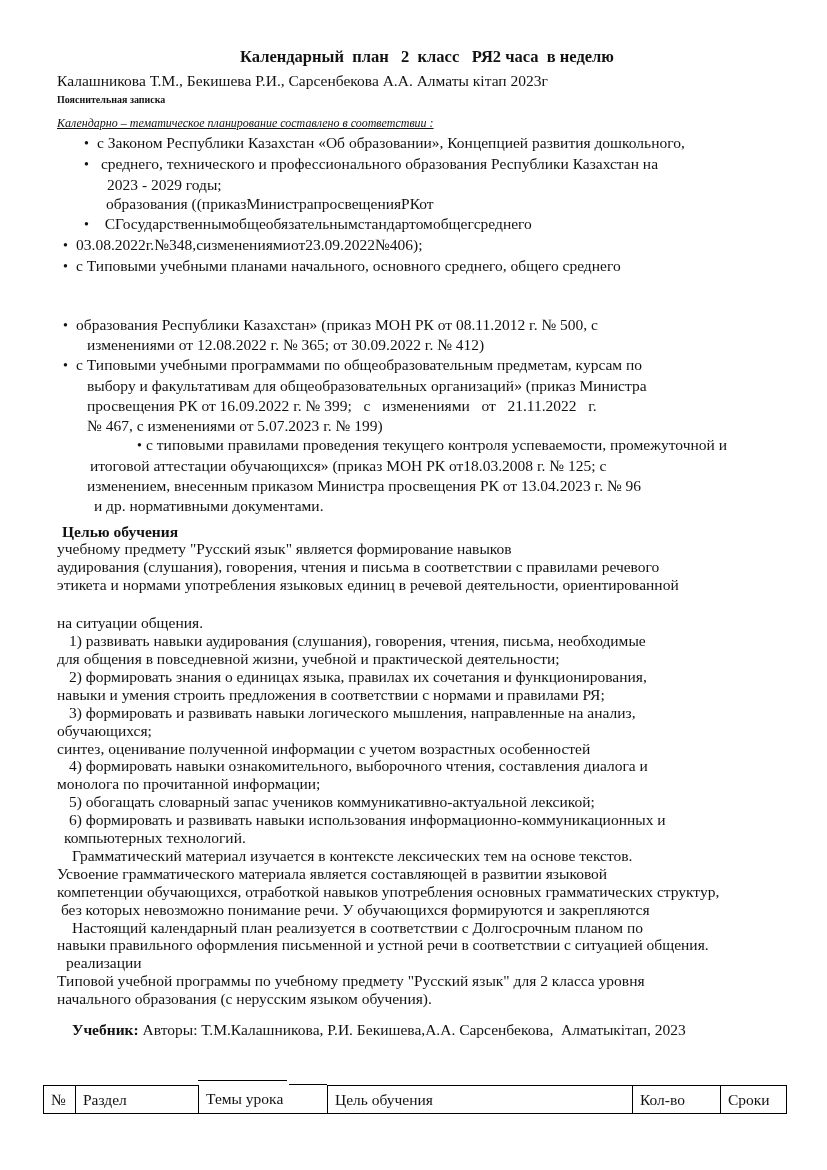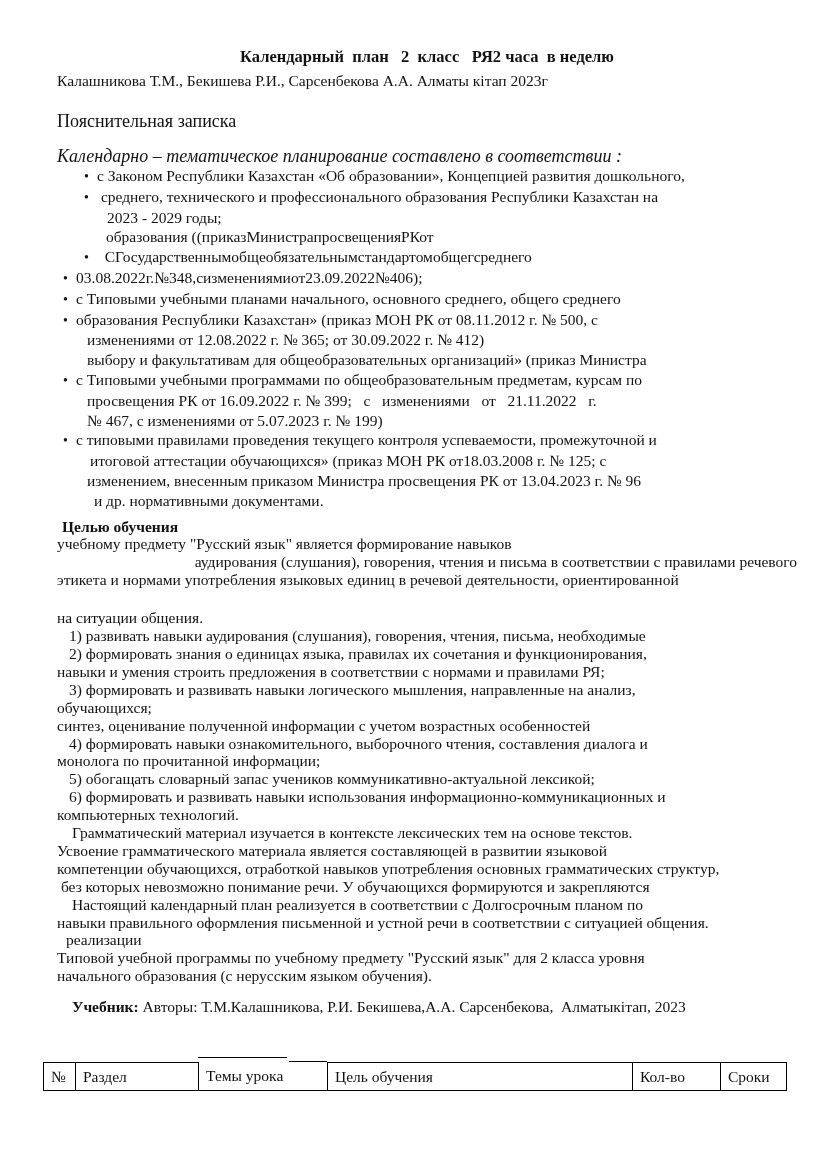--- a/index.html
+++ b/index.html
@@ -8,22 +8,22 @@
     font-family:"Liberation Serif","DejaVu Serif",serif;
     color:#121212;
   }
   .page{padding:46px 30px 0 57px;}
   .line{white-space:pre;font-size:15.5px;}
   .title{
     text-align:center;font-weight:bold;font-size:16.5px;line-height:22px;
     white-space:pre;
   }
   .authors{font-size:15.5px;line-height:20px;margin-top:3px;white-space:pre;}
-  .note-heading{font-weight:normal;font-size:18px;margin-top:21px;line-height:18px;}
-  .lead{font-style:italic;font-size:18px;margin-top:16px;line-height:20px;}
+  .note-heading{font-weight:bold;font-size:10px;line-height:18px;}
+  .lead{font-style:italic;font-size:12px;margin-top:4px;line-height:20px;text-decoration:underline;}
   .bullets .line{line-height:19.8px;}
   .marker{display:inline-block;width:13px;font-size:14px;}
   .flow .line{line-height:17.9px;}
   .goal-heading{font-weight:bold;font-size:15.5px;line-height:17.9px;padding-left:5px;margin-top:7px;}
   .tasks-head{line-height:17.9px;padding-left:12px;}
   .textbook{margin-top:13px;padding-left:15px;line-height:18px;}
   .plan-table{
     border-collapse:separate;border-spacing:0;margin-left:-14px;margin-top:46px;
     table-layout:fixed;width:744px;
   }
@@ -61,54 +61,55 @@
       <div class="line" style="padding-left: 27px;"><span class="marker">•</span><span class="txt">с Законом Республики Казахстан «Об образовании», Концепцией развития дошкольного,</span></div>
       <div class="line" style="padding-left: 27px;"><span class="marker">•</span><span class="txt"> среднего, технического и профессионального образования Республики Казахстан на</span></div>
       <div class="line" style="padding-left: 50px;"><span class="txt">2023 - 2029 годы;</span></div>
       <div class="line" style="padding-left: 45px;"><span class="txt"> образования ((приказМинистрапросвещенияРКот</span></div>
       <div class="line" style="padding-left: 27px;"><span class="marker">•</span><span class="txt">  СГосударственнымобщеобязательнымстандартомобщегсреднего</span></div>
     </div>
 
   <div class="bullets">
       <div class="line" style="padding-left: 6px;"><span class="marker">•</span><span class="txt">03.08.2022г.№348,сизменениямиот23.09.2022№406);</span></div>
       <div class="line" style="padding-left: 6px;"><span class="marker">•</span><span class="txt">с Типовыми учебными планами начального, основного среднего, общего среднего</span></div>
-      <div class="line" style="padding-left: 6px;"><span class="marker">•</span><span class="txt">образования Республики Казахстан» (приказ МОН РК от 08.11.2012 г. № 500, с</span></div>
+      <div class="line" style="padding-left: 6px; margin-top: 38px;"><span class="marker">•</span><span class="txt">образования Республики Казахстан» (приказ МОН РК от 08.11.2012 г. № 500, с</span></div>
       <div class="line" style="padding-left: 30px;"><span class="txt">изменениями от 12.08.2022 г. № 365; от 30.09.2022 г. № 412)</span></div>
+      <div class="line" style="padding-left: 6px;"><span class="marker">•</span><span class="txt">с Типовыми учебными программами по общеобразовательным предметам, курсам по</span></div>
       <div class="line" style="padding-left: 30px;"><span class="txt">выбору и факультативам для общеобразовательных организаций» (приказ Министра</span></div>
-      <div class="line" style="padding-left: 6px;"><span class="marker">•</span><span class="txt">с Типовыми учебными программами по общеобразовательным предметам, курсам по</span></div>
       <div class="line" style="padding-left: 30px;"><span class="txt">просвещения РК от 16.09.2022 г. № 399;   с   изменениями   от   21.11.2022   г.</span></div>
       <div class="line" style="padding-left: 30px;"><span class="txt">№ 467, с изменениями от 5.07.2023 г. № 199)</span></div>
-      <div class="line" style="padding-left: 6px;"><span class="marker">•</span><span class="txt">с типовыми правилами проведения текущего контроля успеваемости, промежуточной и</span></div>
+      <div class="line" style="padding-left: 6px; text-align: center;"><span class="marker">•</span><span class="txt">с типовыми правилами проведения текущего контроля успеваемости, промежуточной и</span></div>
       <div class="line" style="padding-left: 33px;"><span class="txt">итоговой аттестации обучающихся» (приказ МОН РК от18.03.2008 г. № 125; с</span></div>
       <div class="line" style="padding-left: 30px;"><span class="txt">изменением, внесенным приказом Министра просвещения РК от 13.04.2023 г. № 96</span></div>
       <div class="line" style="padding-left: 33px;"><span class="txt"> и др. нормативными документами.</span></div>
     </div>
 
   <div class="goal-heading">Целью обучения</div>
 
   <div class="flow">
       <div class="line" style="padding-left: 0px;"><span class="txt">учебному предмету "Русский язык" является формирование навыков</span></div>
-      <div class="line" style="padding-left: 0px; text-align: right;"><span class="txt">аудирования (слушания), говорения, чтения и письма в соответствии с правилами речевого</span></div>
+      <div class="line" style="padding-left: 0px;"><span class="txt">аудирования (слушания), говорения, чтения и письма в соответствии с правилами речевого</span></div>
       <div class="line" style="padding-left: 0px;"><span class="txt">этикета и нормами употребления языковых единиц в речевой деятельности, ориентированной</span></div>
       <div class="line" style="padding-left: 0px; margin-top: 20px;"><span class="txt">на ситуации общения.</span></div>
     </div>
 
 
   <div class="flow">
       <div class="line" style="padding-left: 12px;"><span class="txt">1) развивать навыки аудирования (слушания), говорения, чтения, письма, необходимые</span></div>
+      <div class="line" style="padding-left: 0px;"><span class="txt">для общения в повседневной жизни, учебной и практической деятельности;</span></div>
       <div class="line" style="padding-left: 12px;"><span class="txt">2) формировать знания о единицах языка, правилах их сочетания и функционирования,</span></div>
       <div class="line" style="padding-left: 0px;"><span class="txt">навыки и умения строить предложения в соответствии с нормами и правилами РЯ;</span></div>
       <div class="line" style="padding-left: 12px;"><span class="txt">3) формировать и развивать навыки логического мышления, направленные на анализ,</span></div>
       <div class="line" style="padding-left: 0px;"><span class="txt">обучающихся;</span></div>
       <div class="line" style="padding-left: 0px;"><span class="txt">синтез, оценивание полученной информации с учетом возрастных особенностей</span></div>
       <div class="line" style="padding-left: 12px;"><span class="txt">4) формировать навыки ознакомительного, выборочного чтения, составления диалога и</span></div>
       <div class="line" style="padding-left: 0px;"><span class="txt">монолога по прочитанной информации;</span></div>
       <div class="line" style="padding-left: 12px;"><span class="txt">5) обогащать словарный запас учеников коммуникативно-актуальной лексикой;</span></div>
       <div class="line" style="padding-left: 12px;"><span class="txt">6) формировать и развивать навыки использования информационно-коммуникационных и</span></div>
-      <div class="line" style="padding-left: 0px;"><span class="txt">компьютерных технологий.</span></div>
+      <div class="line" style="padding-left: 0px; margin-left: 7px;"><span class="txt">компьютерных технологий.</span></div>
     </div>
 
   <div class="flow">
       <div class="line" style="padding-left: 15px;"><span class="txt">Грамматический материал изучается в контексте лексических тем на основе текстов.</span></div>
       <div class="line" style="padding-left: 0px;"><span class="txt">Усвоение грамматического материала является составляющей в развитии языковой</span></div>
       <div class="line" style="padding-left: 0px;"><span class="txt">компетенции обучающихся, отработкой навыков употребления основных грамматических структур,</span></div>
       <div class="line" style="padding-left: 0px;"><span class="txt"> без которых невозможно понимание речи. У обучающихся формируются и закрепляются</span></div>
       <div class="line" style="padding-left: 15px;"><span class="txt">Настоящий календарный план реализуется в соответствии с Долгосрочным планом по</span></div>
       <div class="line" style="padding-left: 0px;"><span class="txt">навыки правильного оформления письменной и устной речи в соответствии с ситуацией общения.</span></div>
       <div class="line" style="padding-left: 5px;"><span class="txt"> реализации</span></div>

